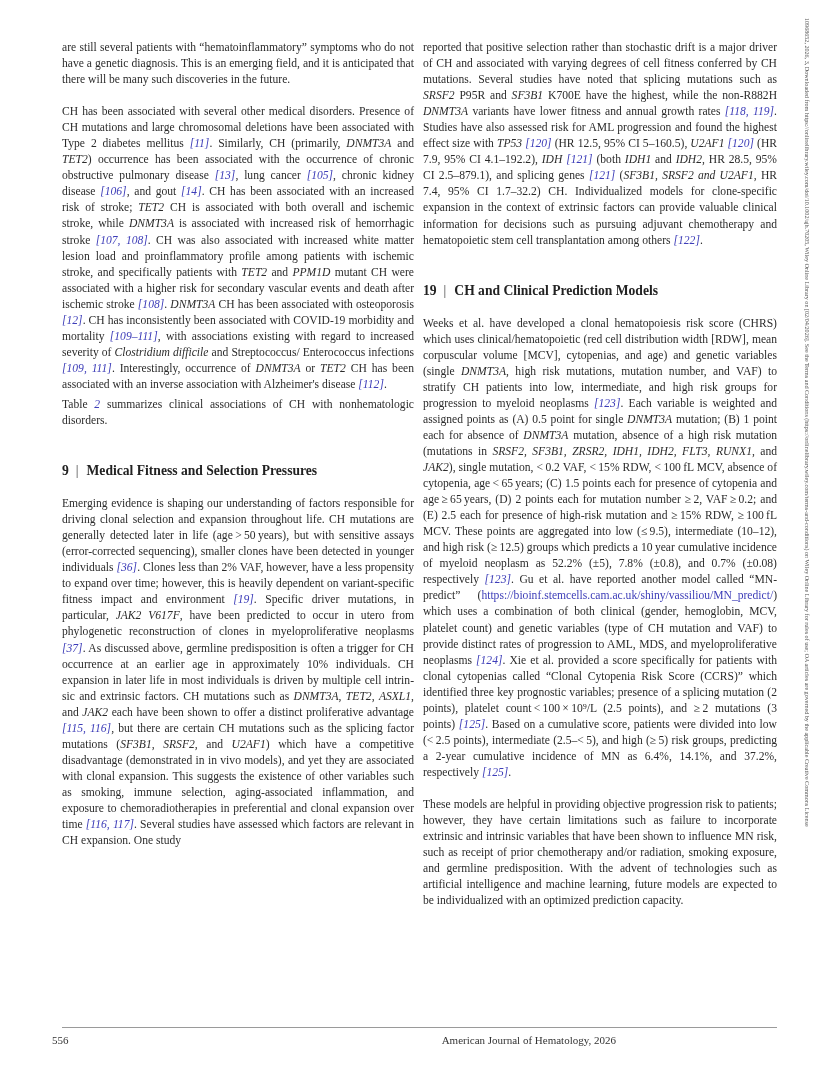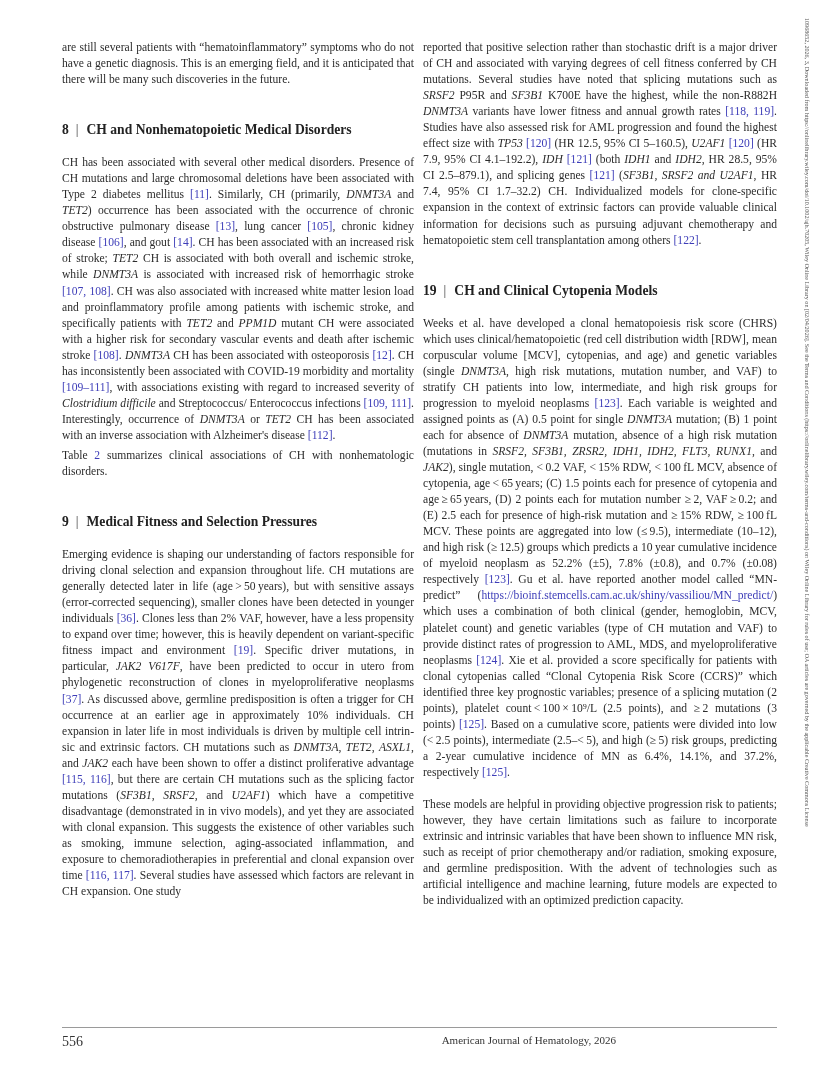--- a/index.html
+++ b/index.html
@@ -15,50 +15,49 @@
   p.para {
     margin: 0; font-size: 11.6px; line-height: 16.05px;
     text-align: justify; hyphens: manual;
   }
   .heading {
     margin: 0; font-size: 13.6px; font-weight: bold; color: #222;
     line-height: 18px; white-space: nowrap;
   }
   .heading .num { margin-right: 7px; }
   .heading .bar { margin-right: 8px; font-weight: normal; color: #444; }
-  .ref { color: #3d3db8; text-decoration: none; }
+  .ref { color: #3d3db8; text-decoration: none; font-style: italic; }
   .url { color: #3d3db8; text-decoration: none; }
   em { }
   .footer-rule { position: absolute; left: 62px; width: 715px; top: 1027px; height: 1px; background: #9a9a9a; }
-  .page-num { position: absolute; left: 62px; top: 1034px; font-size: 14px; color: #333; }
+  .page-num { position: absolute; left: 52px; top: 1034px; font-size: 11px; color: #333; }
   .journal { position: absolute; right: 45px; top: 1034px; font-size: 11px; color: #333; }
   .sidebar {
     position: absolute; left: 800px; top: 18px; width: 16px; height: 1040px;
   }
   .sidebar-text {
     position: absolute; left: 0; top: 0;
     writing-mode: vertical-rl;
     font-size: 6.1px; color: #555; white-space: nowrap; line-height: 14px;
   }
 </style>
 </head>
 <body>
 
 <div class="page">
   <div class="col col-left">
       <p class="para" style="margin-top: 0px;"><span>are still several patients with “hematoinflammatory” symptoms who do not have a genetic diagnosis. This is an emerging field, and it is anticipated that there will be many such discoveries in the future.</span></p>
-      <h2 class="heading" style="margin-top: 33px;"><span class="num">8</span><span class="bar">|</span><span>CH and Nonhematopoietic Medical Disorders</span></h2>
       <p class="para" style="margin-top: 16px;"><span>CH has been associated with several other medical disorders. Presence of CH mutations and large chromosomal deletions have been associated with Type 2 diabetes mellitus </span><a class="ref">[11]</a><span>. Similarly, CH (primarily, </span><em>DNMT3A</em><span> and </span><em>TET2</em><span>) occurrence has been associated with the occurrence of chronic obstructive pulmonary disease </span><a class="ref">[13]</a><span>, lung cancer </span><a class="ref">[105]</a><span>, chronic kidney disease </span><a class="ref">[106]</a><span>, and gout </span><a class="ref">[14]</a><span>. CH has been associated with an increased risk of stroke; </span><em>TET2</em><span> CH is associated with both overall and ischemic stroke, while </span><em>DNMT3A</em><span> is associated with increased risk of hemorrhagic stroke </span><a class="ref">[107, 108]</a><span>. CH was also associated with increased white matter lesion load and proinflammatory profile among patients with ischemic stroke, and specifically patients with </span><em>TET2</em><span> and </span><em>PPM1D</em><span> mutant CH were associated with a higher risk for sec­ondary vascular events and death after ischemic stroke </span><a class="ref">[108]</a><span>. </span><em>DNMT3A</em><span> CH has been associated with osteoporosis </span><a class="ref">[12]</a><span>. CH has inconsistently been associated with COVID-19 morbidity and mortality </span><a class="ref">[109–111]</a><span>, with associations existing with regard to increased severity of </span><em>Clostridium difficile</em><span> and Streptococcus/ Enterococcus infections </span><a class="ref">[109, 111]</a><span>. Interestingly, occurrence of </span><em>DNMT3A</em><span> or </span><em>TET2</em><span> CH has been associated with an inverse asso­ciation with Alzheimer's disease </span><a class="ref">[112]</a><span>.</span></p>
       <p class="para" style="margin-top: 4px;"><span>Table </span><a class="ref">2</a><span> summarizes clinical associations of CH with nonhema­tologic disorders.</span></p>
       <h2 class="heading" style="margin-top: 33px;"><span class="num">9</span><span class="bar">|</span><span>Medical Fitness and Selection Pressures</span></h2>
       <p class="para" style="margin-top: 16px;"><span>Emerging evidence is shaping our understanding of fac­tors responsible for driving clonal selection and expansion throughout life. CH mutations are generally detected later in life (age &gt; 50 years), but with sensitive assays (error-corrected sequencing), smaller clones have been detected in younger in­dividuals </span><a class="ref">[36]</a><span>. Clones less than 2% VAF, however, have a less propensity to expand over time; however, this is heavily depen­dent on variant-specific fitness impact and environment </span><a class="ref">[19]</a><span>. Specific driver mutations, in particular, </span><em>JAK2 V617F</em><span>, have been predicted to occur in utero from phylogenetic reconstruction of clones in myeloproliferative neoplasms </span><a class="ref">[37]</a><span>. As discussed above, germline predisposition is often a trigger for CH occurrence at an earlier age in approximately 10% individuals. CH expansion in later life in most individuals is driven by multiple cell intrin­sic and extrinsic factors. CH mutations such as </span><em>DNMT3A</em><span>, </span><em>TET2</em><span>, </span><em>ASXL1</em><span>, and </span><em>JAK2</em><span> each have been shown to offer a distinct pro­liferative advantage </span><a class="ref">[115, 116]</a><span>, but there are certain CH muta­tions such as the splicing factor mutations (</span><em>SF3B1</em><span>, </span><em>SRSF2</em><span>, and </span><em>U2AF1</em><span>) which have a competitive disadvantage (demonstrated in in vivo models), and yet they are associated with clonal ex­pansion. This suggests the existence of other variables such as smoking, immune selection, aging-associated inflamma­tion, and exposure to chemoradiotherapies in preferential and clonal expansion over time </span><a class="ref">[116, 117]</a><span>. Several studies have as­sessed which factors are relevant in CH expansion. One study</span></p>
     </div>
   <div class="col col-right">
       <p class="para" style="margin-top: 0px;"><span>reported that positive selection rather than stochastic drift is a major driver of CH and associated with varying degrees of cell fitness conferred by CH mutations. Several studies have noted that splicing mutations such as </span><em>SRSF2</em><span> P95R and </span><em>SF3B1</em><span> K700E have the highest, while the non-R882H </span><em>DNMT3A</em><span> variants have lower fitness and annual growth rates </span><a class="ref">[118, 119]</a><span>. Studies have also assessed risk for AML progression and found the highest ef­fect size with </span><em>TP53</em><span> </span><a class="ref">[120]</a><span> (HR 12.5, 95% CI 5–160.5), </span><em>U2AF1</em><span> </span><a class="ref">[120]</a><span> (HR 7.9, 95% CI 4.1–192.2), </span><em>IDH</em><span> </span><a class="ref">[121]</a><span> (both </span><em>IDH1</em><span> and </span><em>IDH2</em><span>, HR 28.5, 95% CI 2.5–879.1), and splicing genes </span><a class="ref">[121]</a><span> (</span><em>SF3B1, SRSF2 and U2AF1</em><span>, HR 7.4, 95% CI 1.7–32.2) CH. Individualized models for clone-specific expansion in the context of extrinsic factors can provide valuable clinical information for decisions such as pursuing adjuvant chemotherapy and hematopoietic stem cell transplantation among others </span><a class="ref">[122]</a><span>.</span></p>
-      <h2 class="heading" style="margin-top: 33px;"><span class="num">19</span><span class="bar">|</span><span>CH and Clinical Cytopenia Models</span></h2>
+      <h2 class="heading" style="margin-top: 33px;"><span class="num">19</span><span class="bar">|</span><span>CH and Clinical Prediction Models</span></h2>
       <p class="para" style="margin-top: 16px;"><span>Weeks et al. have developed a clonal hematopoiesis risk score (CHRS) which uses clinical/hematopoietic (red cell distribution width [RDW], mean corpuscular volume [MCV], cytopenias, and age) and genetic variables (single </span><em>DNMT3A</em><span>, high risk mu­tations, mutation number, and VAF) to stratify CH patients into low, intermediate, and high risk groups for progression to my­eloid neoplasms </span><a class="ref">[123]</a><span>. Each variable is weighted and assigned points as (A) 0.5 point for single </span><em>DNMT3A</em><span> mutation; (B) 1 point each for absence of </span><em>DNMT3A</em><span> mutation, absence of a high risk mutation (mutations in </span><em>SRSF2, SF3B1, ZRSR2, IDH1, IDH2, FLT3, RUNX1</em><span>, and </span><em>JAK2</em><span>), single mutation, &lt; 0.2 VAF, &lt; 15% RDW, &lt; 100 fL MCV, absence of cytopenia, age &lt; 65 years; (C) 1.5 points each for presence of cytopenia and age ≥ 65 years, (D) 2 points each for mutation number ≥ 2, VAF ≥ 0.2; and (E) 2.5 each for presence of high-risk mutation and ≥ 15% RDW, ≥ 100 fL MCV. These points are aggregated into low (≤ 9.5), in­termediate (10–12), and high risk (≥ 12.5) groups which predicts a 10 year cumulative incidence of myeloid neoplasm as 52.2% (±5), 7.8% (±0.8), and 0.7% (±0.08) respectively </span><a class="ref">[123]</a><span>. Gu et al. have reported another model called “MN-predict” (</span><a class="url">https://bio­inf.stemcells.cam.ac.uk/shiny/vassiliou/MN_predict/</a><span>) which uses a combination of both clinical (gender, hemoglobin, MCV, platelet count) and genetic variables (type of CH mutation and VAF) to provide distinct rates of progression to AML, MDS, and myeloproliferative neoplasms </span><a class="ref">[124]</a><span>. Xie et al. provided a score specifically for patients with clonal cytopenias called “Clonal Cytopenia Risk Score (CCRS)” which identified three key prog­nostic variables; presence of a splicing mutation (2 points), plate­let count &lt; 100 × 10⁹/L (2.5 points), and ≥ 2 mutations (3 points) </span><a class="ref">[125]</a><span>. Based on a cumulative score, patients were divided into low (&lt; 2.5 points), intermediate (2.5–&lt; 5), and high (≥ 5) risk groups, predicting a 2-year cumulative incidence of MN as 6.4%, 14.1%, and 37.2%, respectively </span><a class="ref">[125]</a><span>.</span></p>
       <p class="para" style="margin-top: 16px;"><span>These models are helpful in providing objective progression risk to patients; however, they have certain limitations such as failure to incorporate extrinsic and intrinsic variables that have been shown to influence MN risk, such as receipt of prior chemotherapy and/or radiation, smoking exposure, and germline predisposition. With the advent of technologies such as artificial intelligence and ma­chine learning, future models are expected to be individualized with an optimized prediction capacity.</span></p>
     </div>
 
   <div class="footer-rule"></div>
   <div class="page-num">556</div>
   <div class="journal">American Journal of Hematology, 2026</div>
 
   <div class="sidebar">
     <div class="sidebar-text">10968652, 2026, 3, Downloaded from https://onlinelibrary.wiley.com/doi/10.1002/ajh.70205, Wiley Online Library on [02/04/2026]. See the Terms and Conditions (https://onlinelibrary.wiley.com/terms-and-conditions) on Wiley Online Library for rules of use; OA articles are governed by the applicable Creative Commons License</div>

